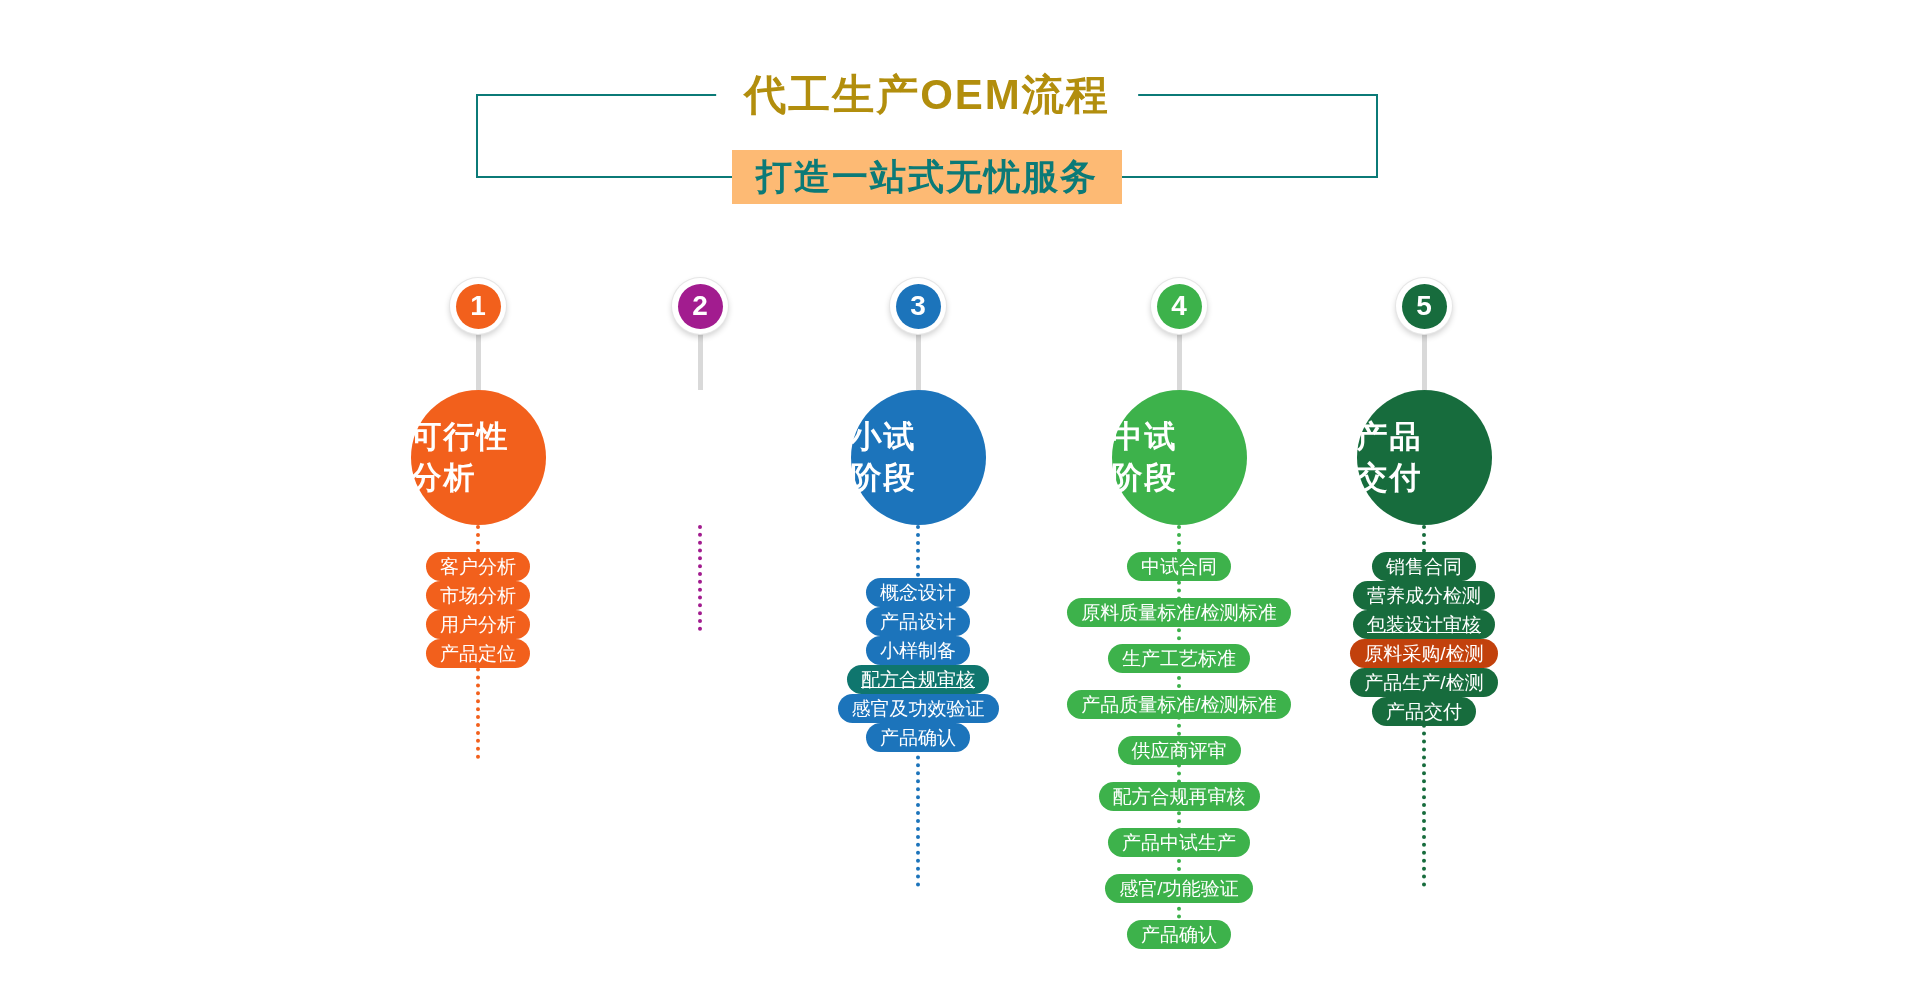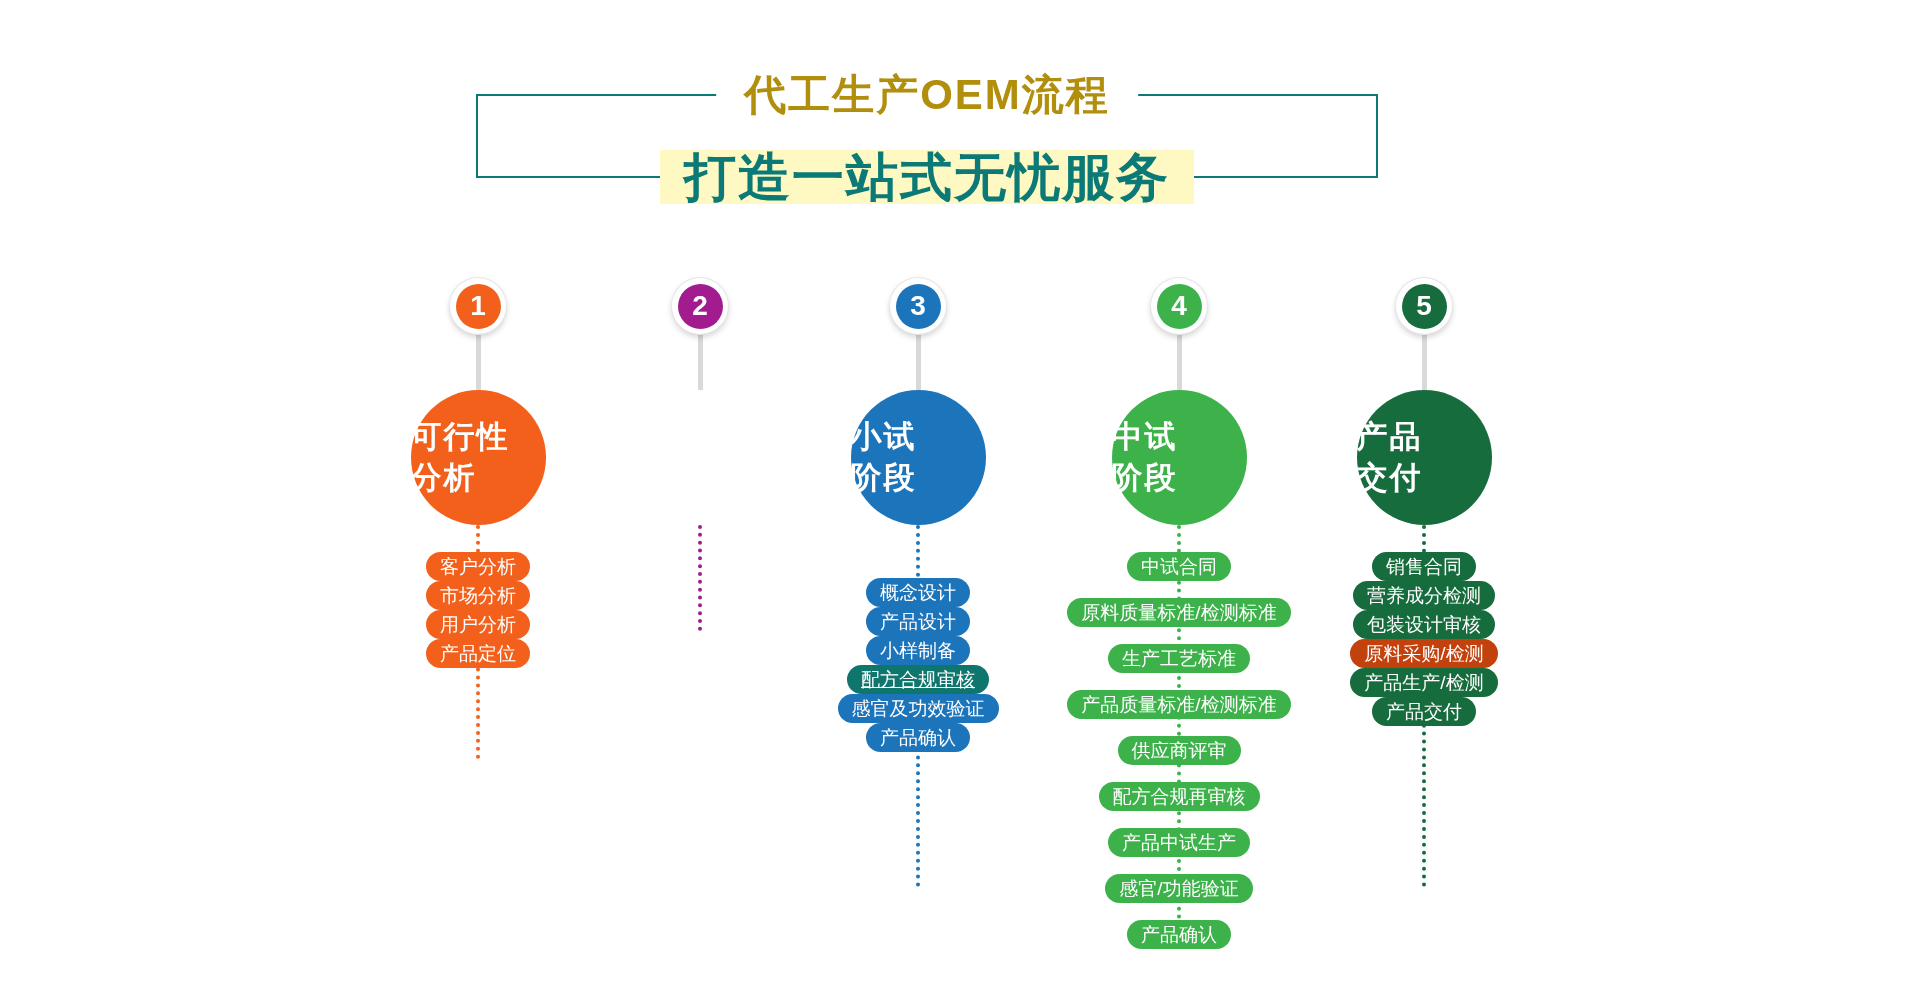--- a/index.html
+++ b/index.html
@@ -26,23 +26,23 @@
     padding: 0 28px;
     font-size: 42px; font-weight: bold;
     line-height: 52px;
     white-space: nowrap;
     letter-spacing: 2px;
   }
   .subtitle {
     position: absolute;
     bottom: -28px; left: 50%;
     transform: translateX(-50%);
-    background: #fef9c3;
+    background: #fdba74;
     padding: 0 24px;
-    font-size: 52px; font-weight: bold;
+    font-size: 36px; font-weight: bold;
     line-height: 54px;
     white-space: nowrap;
     letter-spacing: 2px;
   }
 
   
   .column {
     position: absolute;
     top: 278px;
     width: 260px;
@@ -187,18 +187,18 @@
   </div>
   <div class="connector"></div>
   <div class="stage" style="background-color: rgb(23, 108, 61);">
     <span>产品</span>
     <span>交付</span>
   </div>
   <div class="dotline" style="height: 362px; border-left-color: rgb(23, 108, 61);"></div>
   <div class="pills gap-lg">
     <div class="pill" style="background-color: rgb(23, 108, 61);">销售合同</div>
     <div class="pill" style="background-color: rgb(23, 108, 61);">营养成分检测</div>
-    <div class="pill" style="background-color: rgb(23, 108, 61);">包装设计审核</div>
+    <div class="pill" style="background-color: rgb(23, 108, 61); text-decoration: underline;">包装设计审核</div>
     <div class="pill" style="background-color: #c2410c;">原料采购/检测</div>
     <div class="pill" style="background-color: rgb(23, 108, 61);">产品生产/检测</div>
     <div class="pill" style="background-color: rgb(23, 108, 61);">产品交付</div>
   </div>
 </div>
 
 </body></html>

